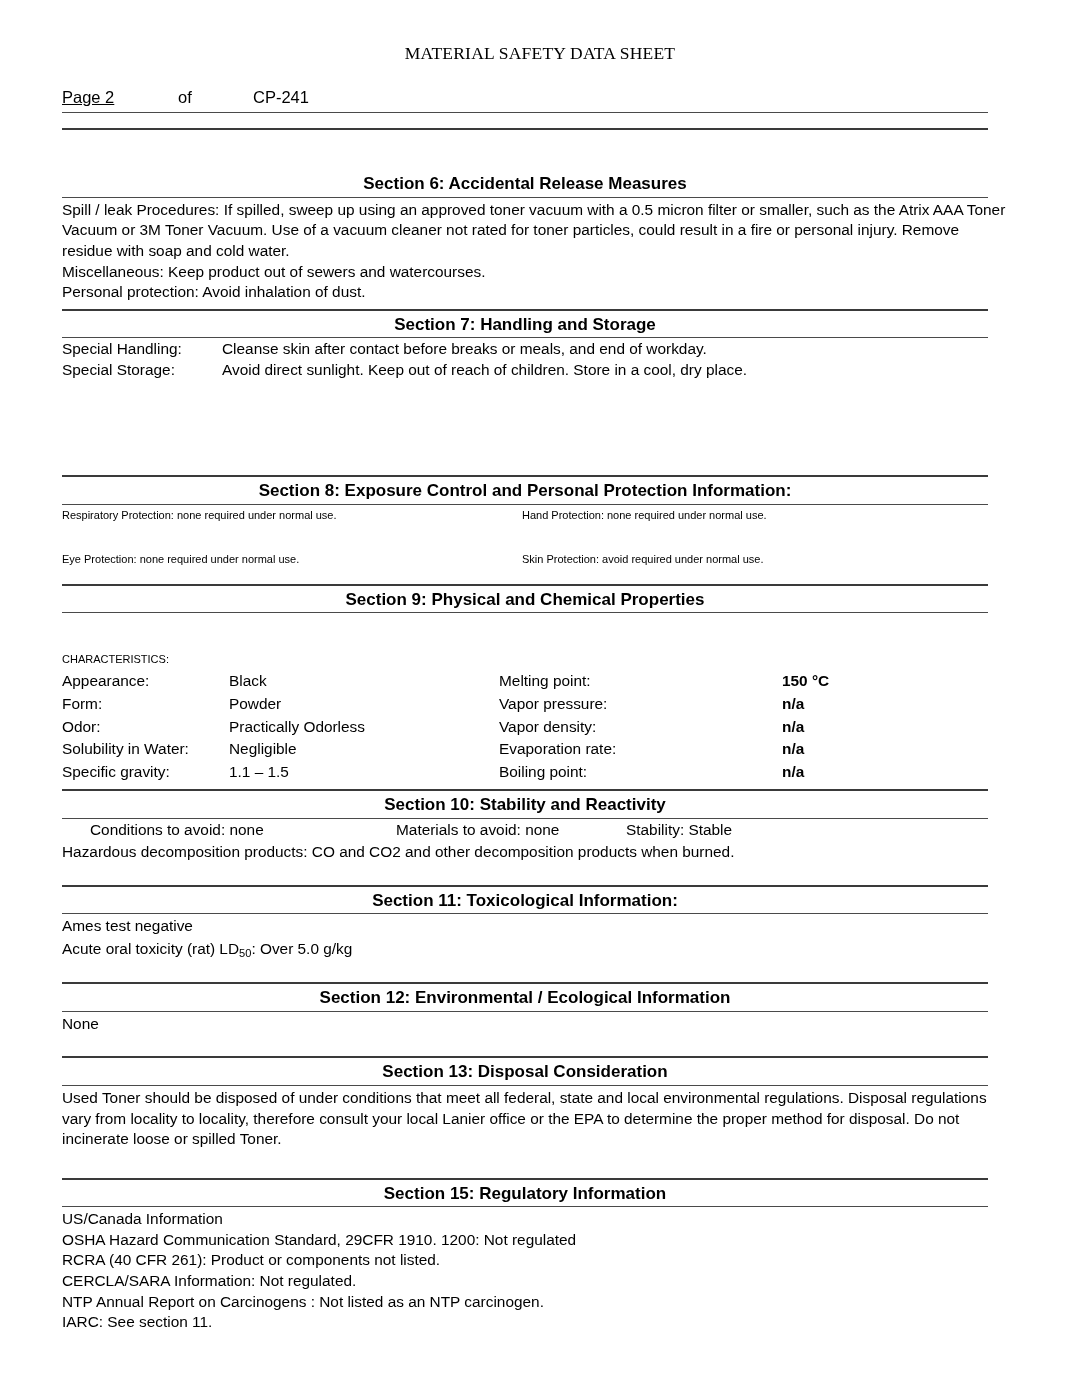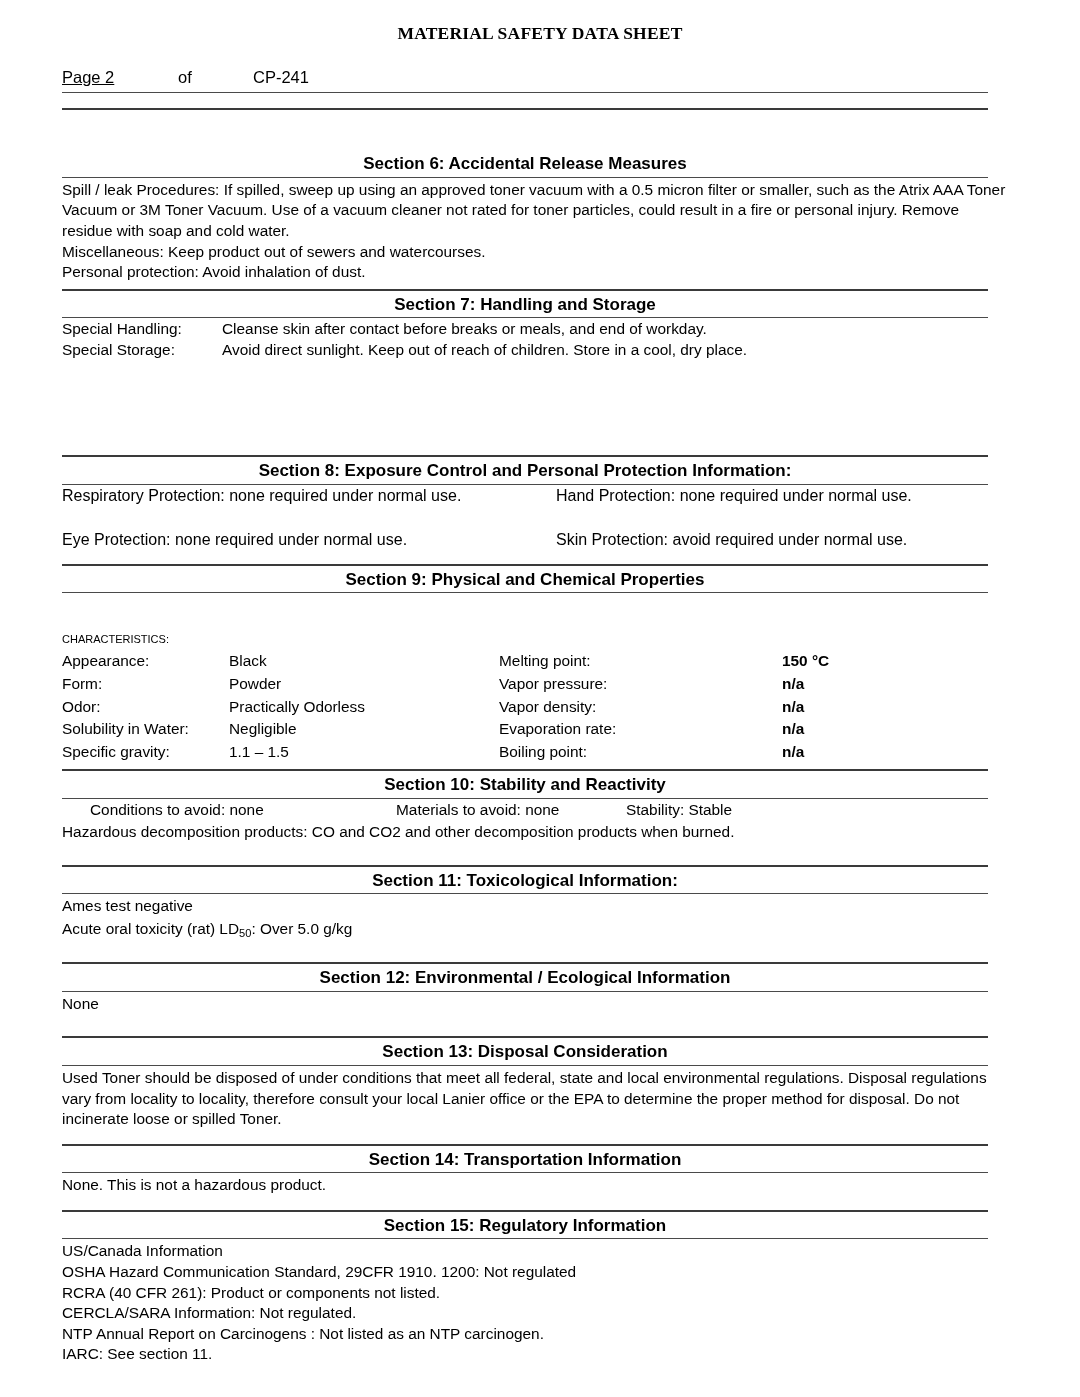--- a/index.html
+++ b/index.html
@@ -19,25 +19,25 @@
     position: relative;
     width: 1080px;
     height: 1397px;
     box-sizing: border-box;
     padding: 0 62px 0 62px;
   }
 
   
   .doc-title {
     font-family: "Liberation Serif", serif;
-    font-weight: bold;
+    font-weight: normal;
     font-size: 17.5px;
     text-align: center;
     letter-spacing: 0.2px;
-    padding-top: 24px;
+    padding-top: 44px;
     line-height: 1.1;
   }
   .page-line {
     margin-top: 25px;
     display: flex;
     align-items: baseline;
     font-size: 16.5px;
     height: 21px;
   }
   .page-line .pg-num { width: 116px; text-decoration: underline; }
@@ -80,23 +80,22 @@
     display: flex;
     font-size: 15.4px;
     line-height: 21px;
   }
   .lv-row .lv-label { width: 160px; flex: none; }
   .lv-row .lv-value { flex: 1; }
 
   
   .two-col {
     display: flex;
-    font-size: 16px;
+    font-size: 11px;
     line-height: 21px;
-    gap: 34px;
   }
   .two-col .col-a { width: 460px; flex: none; }
   .two-col .col-b { flex: 1; }
   .spacer-row { height: 23px; }
 
   
   .char-label {
     font-size: 11px;
     line-height: 21px;
     margin-top: 36px;
@@ -271,26 +270,20 @@
 
   <div class="section">
     <div class="sec-rule-top"></div>
     <div class="sec-title">Section 13: Disposal Consideration</div>
     <div class="sec-rule-under"></div>
     <div class="body-text wide">Used Toner should be disposed of under conditions that meet all federal, state and local environmental regulations.  Disposal regulations vary from locality to locality, therefore consult your local Lanier office or the EPA to determine the proper method for disposal.  Do not incinerate loose or spilled Toner.</div>
   </div>
 
   <div class="gap-s"></div>
 
-  <div class="section">
-    <div class="sec-rule-top"></div>
-    <div class="sec-title">Section 14: Transportation Information</div>
-    <div class="sec-rule-under"></div>
-    <div class="body-text">None.  This is not a hazardous product.</div>
-  </div>
 
   <div class="gap-s"></div>
 
   <div class="section">
     <div class="sec-rule-top"></div>
     <div class="sec-title">Section 15: Regulatory Information</div>
     <div class="sec-rule-under"></div>
     <div class="body-text wide">
       <p>US/Canada Information</p>
       <p>OSHA Hazard Communication Standard, 29CFR 1910. 1200: Not regulated</p>

